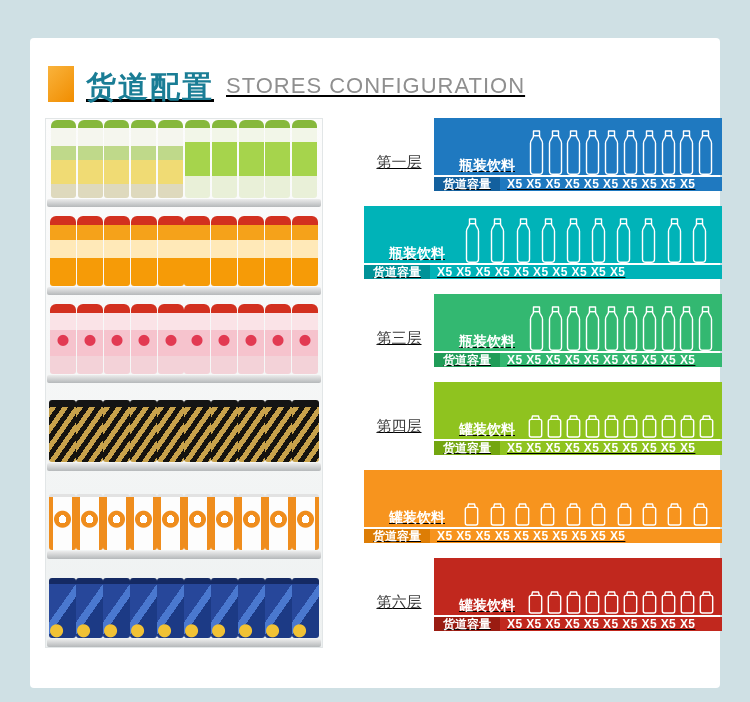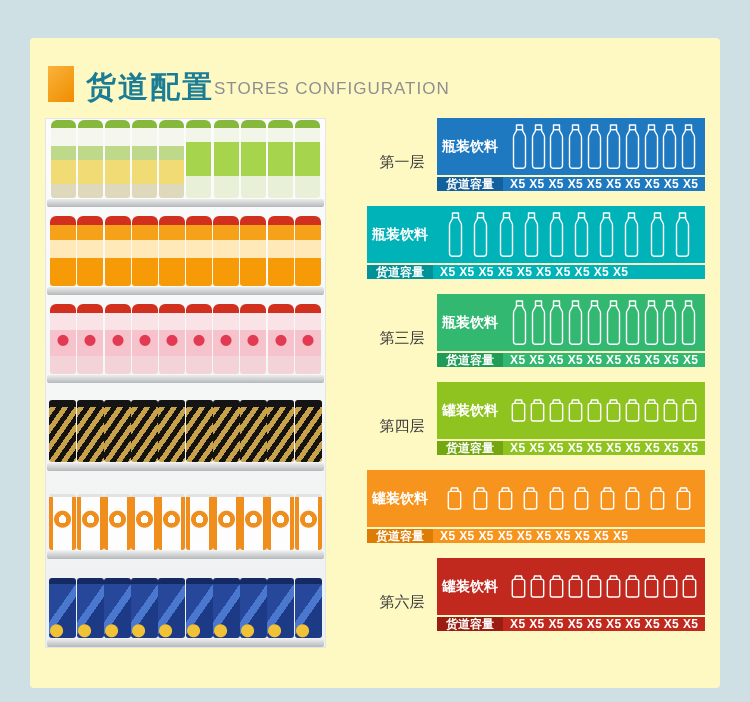--- a/index.html
+++ b/index.html
@@ -5,45 +5,45 @@
   * { margin:0; padding:0; box-sizing:border-box; }
   html,body { width:750px; height:702px; }
   body {
     font-family:"Liberation Sans","DejaVu Sans",sans-serif;
     background:#cfe0e4;
     position:relative;
     overflow:hidden;
   }
   .card {
     position:absolute; left:30px; top:38px; width:690px; height:650px;
-    background:#fef9c3; border-radius:4px;
+    background:#ffffff; border-radius:4px;text-decoration:underline;
   }
   
   .header { display:flex; align-items:flex-end; padding:28px 0 16px 18px; }
   .accent { width:26px; height:36px; margin-right:12px;
     background:linear-gradient(135deg,#f9b33c,#f18d00); }
   .title { font-size:30px; font-weight:bold; color:#1a7d95; line-height:1; letter-spacing:2px; }
-  .subtitle { font-size:17px; color:#8f8f8f; padding-bottom:3px; letter-spacing:1px; }
+  .subtitle { font-size:22px; color:#8f8f8f; margin-left:12px; padding-bottom:3px; letter-spacing:1px; }
   
   .content { display:flex; padding:0 15px;gap:41px; }
   .machine {
     width:305px; height:530px;
     background:linear-gradient(180deg,#fcfcfc,#eef1f1);
     border:1px solid #e2e6e7;
   }
   .shelf { height:88px; position:relative; display:flex; align-items:flex-end;
     justify-content:space-evenly; padding:0 3px 9px; }
   .shelf::after { content:""; position:absolute; left:1px; right:1px; bottom:0; height:8px;
     background:linear-gradient(180deg,#ececec,#b5b8ba); border-radius:2px; }
   .config-col { flex:1; display:flex; flex-direction:column; }
   .config-row { display:flex; height:88px; }
   .floor-label { width:70px; display:flex; align-items:center; justify-content:center;
     font-size:15px; color:#3a3a3a; }
   .panel { flex:1; display:flex; flex-direction:column; }
-  .panel-main { height:60px; display:flex; align-items:center; }
+  .panel-main { height:60px; display:flex; align-items:flex-end;padding-left:20px; }
   .type-label { width:66px; text-align:center; color:#fff; font-size:14px; font-weight:bold; }
   .slot-icons { flex:1; display:flex; align-items:center; justify-content:space-evenly; padding:0 6px; }
   .panel-capacity { height:14px; margin-top:2px; margin-bottom:15px; display:flex; }
   .cap-label { width:66px; display:flex; align-items:center; justify-content:center;
     color:#fff; font-size:12px; font-weight:bold; }
   .cap-values { flex:1; display:flex; align-items:center; color:#fff; font-size:12px;
     font-weight:bold; padding-left:7px; white-space:nowrap; letter-spacing:.4px;text-align:right; }
   
   .product { position:relative; }
   .bottle-pineapple { width:25px; height:78px; border-radius:6px 6px 3px 3px;

